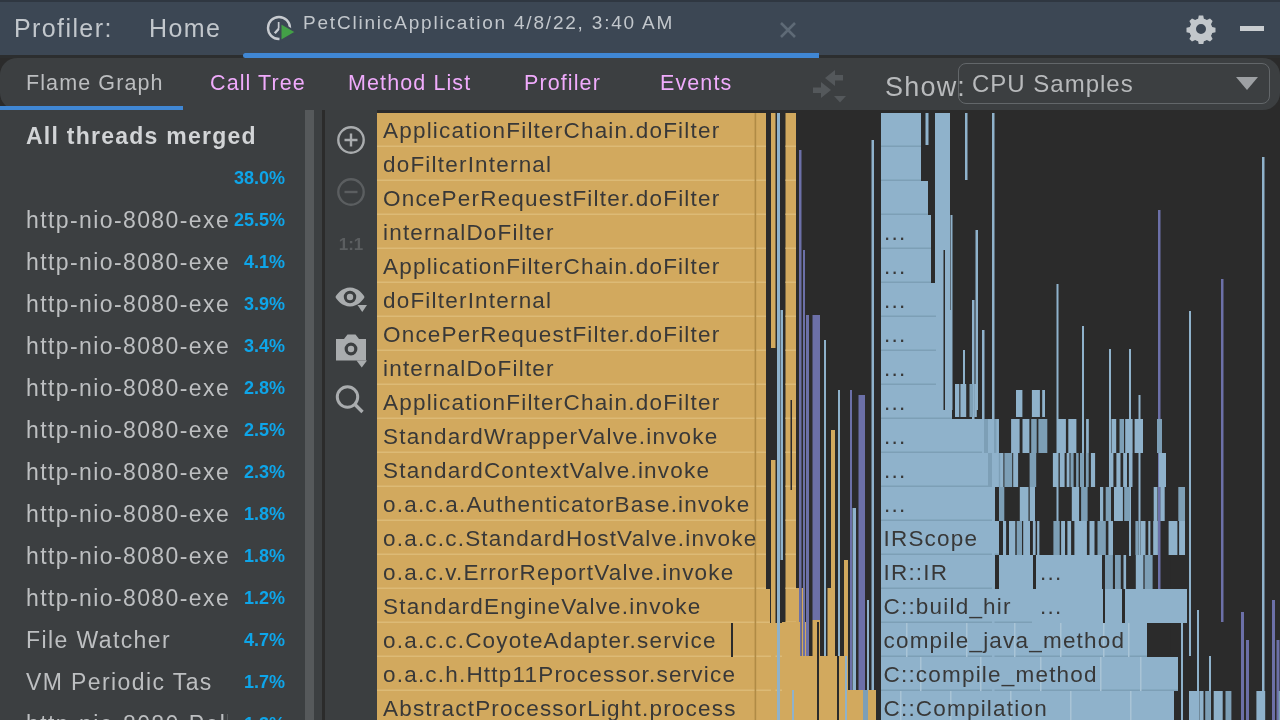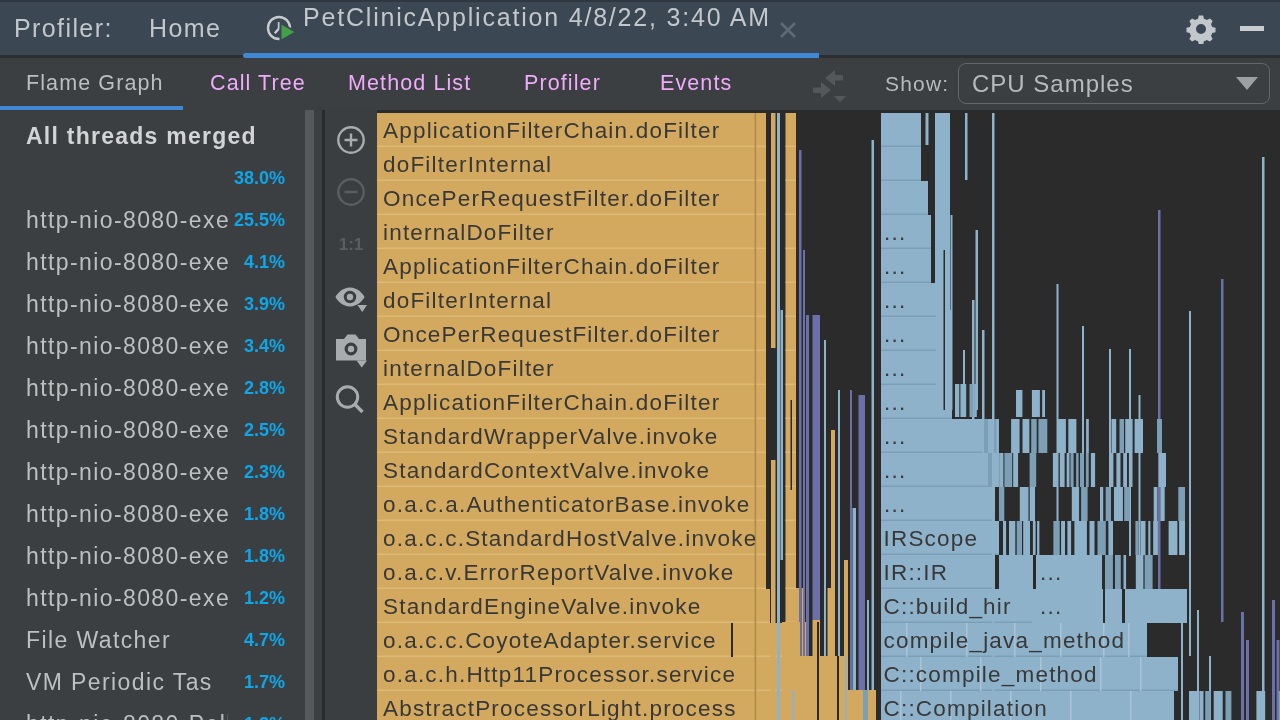--- a/index.html
+++ b/index.html
@@ -3,24 +3,24 @@
 * { margin:0; padding:0; box-sizing:border-box; }
 html,body { width:1280px; height:720px; overflow:hidden; background:#2b2b2b;
   font-family:"Liberation Sans", sans-serif; }
 #header { position:absolute; left:0; top:0; width:1280px; height:58px; background:#3c4754; }
 #header .toplip { position:absolute; left:0; top:0; width:1280px; height:2px; background:#2f3741; }
 #header .lbl { position:absolute; top:14px; font-size:25px; letter-spacing:1.4px; color:#c2c7cc; }
 #tabline { position:absolute; left:243px; top:53px; width:576px; height:5px; background:#4087d4; border-radius:3px 0 0 3px; }
 #closex { position:absolute; left:776px; top:18px; width:24px; height:24px; }
 #gear { position:absolute; left:1186px; top:14px; }
 #minbtn { position:absolute; left:1240px; top:26px; width:24px; height:5px; background:#c9cdd0; }
-#tabsrow { position:absolute; left:0; top:58px; width:1280px; height:52px; background:#3c3f41; }
+#tabsrow { position:absolute; left:0; top:58px; width:1280px; height:52px; background:#3c3f41;border-radius:17px; }
 #tabsrow .tab { position:absolute; top:13px; font-size:21.5px; letter-spacing:1.1px; color:#f0abfc; }
 #flameline { position:absolute; left:0px; top:48px; width:183px; height:4px; background:#4087d4; }
-#showlbl { position:absolute; left:885px; top:14px; font-size:21px; letter-spacing:1.2px; color:#b8babc; }
+#showlbl { position:absolute; left:885px; top:14px; font-size:27px; letter-spacing:1.2px; color:#b8babc; }
 #combo { position:absolute; left:958px; top:5px; width:312px; height:41px; border:1.5px solid #63676a;
   border-radius:8px; }
 #combo .ctext { position:absolute; left:13px; top:6px; font-size:24px; letter-spacing:1px; color:#b8babc; }
 #leftpanel { position:absolute; left:0; top:110px; width:322px; height:610px; background:#3c3f41; overflow:hidden;padding-left:12px; }
 .lrow { position:relative; height:42px; }
 .lrow.first { margin-top:5px; }
 .lname { position:absolute; left:14px; top:50%; transform:translateY(-50%); font-size:23px; letter-spacing:1.4px; color:#bdbfc1;
   width:202px; white-space:nowrap; overflow:hidden; display:block; }
 .lname.bold { font-weight:bold; color:#d2d4d6; width:300px; letter-spacing:1.25px; }
 .lpct { position:absolute; right:37px; top:50%; transform:translateY(-50%); font-size:18px; color:#0ea5e9;font-weight:bold; }
@@ -432,21 +432,21 @@
 <div id="header">
   <div class="toplip"></div>
   <div style="position:absolute;left:0;top:55px;width:1280px;height:3px;background:#2c2e2f"></div>
   <span class="lbl" style="left:14px">Profiler:</span>
   <span class="lbl" style="left:149px">Home</span>
   <svg style="position:absolute;left:265px;top:13px" width="34" height="32" viewBox="0 0 34 32">
     <circle cx="14" cy="15" r="11" fill="none" stroke="#c7cbd0" stroke-width="2.4"></circle>
     <path d="M14 9 V15.5 M14 15.5 l-4.2 4.8" stroke="#c7cbd0" stroke-width="2.4" fill="none"></path>
     <path d="M15.5 10 L31 19 L15.5 28 z" fill="#43a047" stroke="#3c4754" stroke-width="2"></path>
   </svg>
-  <span class="lbl" style="left:303px;font-size:25px;letter-spacing:1.8px;top:3px">PetClinicApplication 4/8/22, 3:40 AM</span>
+  <span class="lbl" style="left:303px;font-size:19px;letter-spacing:1.8px;top:12px">PetClinicApplication 4/8/22, 3:40 AM</span>
   <svg id="closex" viewBox="0 0 24 24">
       <path d="M5 5 L19 19 M19 5 L5 19" stroke="#5e6a76" stroke-width="2.6"></path>
     </svg>
   <div id="tabline"></div>
   <svg id="gear" width="30" height="30" viewBox="0 0 30 30">
     <path fill="#c2c7cb" d="M12.8 1.5 h4.4 l0.7 3.3 a10.6 10.6 0 0 1 2.9 1.2 l3.2 -1.6 2.6 2.6 -1.6 3.2 a10.6 10.6 0 0 1 1.2 2.9 l3.3 0.7 v4.4 l-3.3 0.7 a10.6 10.6 0 0 1 -1.2 2.9 l1.6 3.2 -2.6 2.6 -3.2 -1.6 a10.6 10.6 0 0 1 -2.9 1.2 l-0.7 3.3 h-4.4 l-0.7 -3.3 a10.6 10.6 0 0 1 -2.9 -1.2 l-3.2 1.6 -2.6 -2.6 1.6 -3.2 a10.6 10.6 0 0 1 -1.2 -2.9 l-3.3 -0.7 v-4.4 l3.3 -0.7 a10.6 10.6 0 0 1 1.2 -2.9 l-1.6 -3.2 2.6 -2.6 3.2 1.6 a10.6 10.6 0 0 1 2.9 -1.2 z M15 10 a5 5 0 1 0 0 10 a5 5 0 1 0 0 -10 z" fill-rule="evenodd"></path>
   </svg>
   <div id="minbtn"></div>
 </div>
 <div id="tabsrow">

